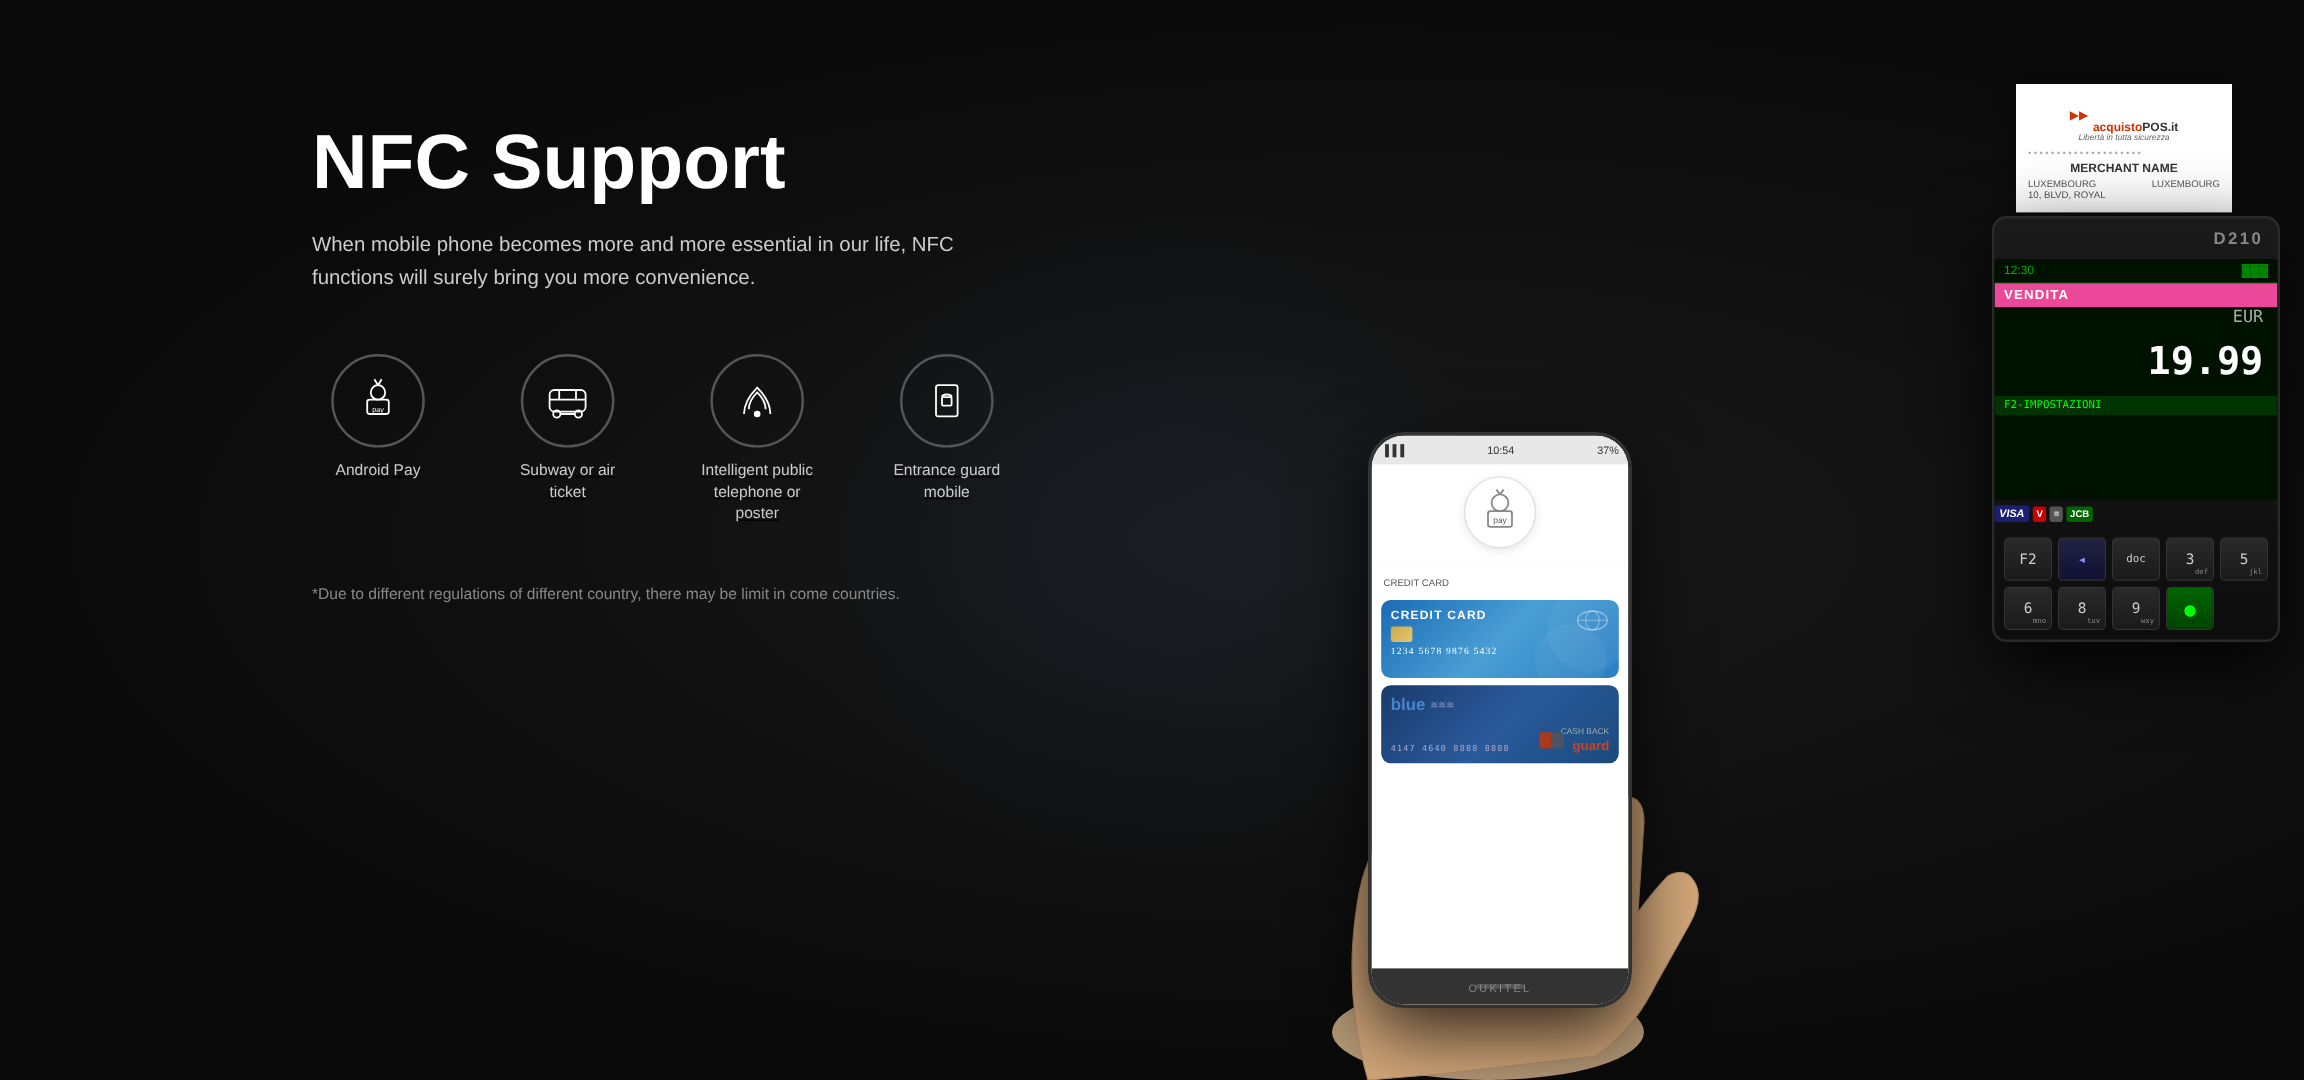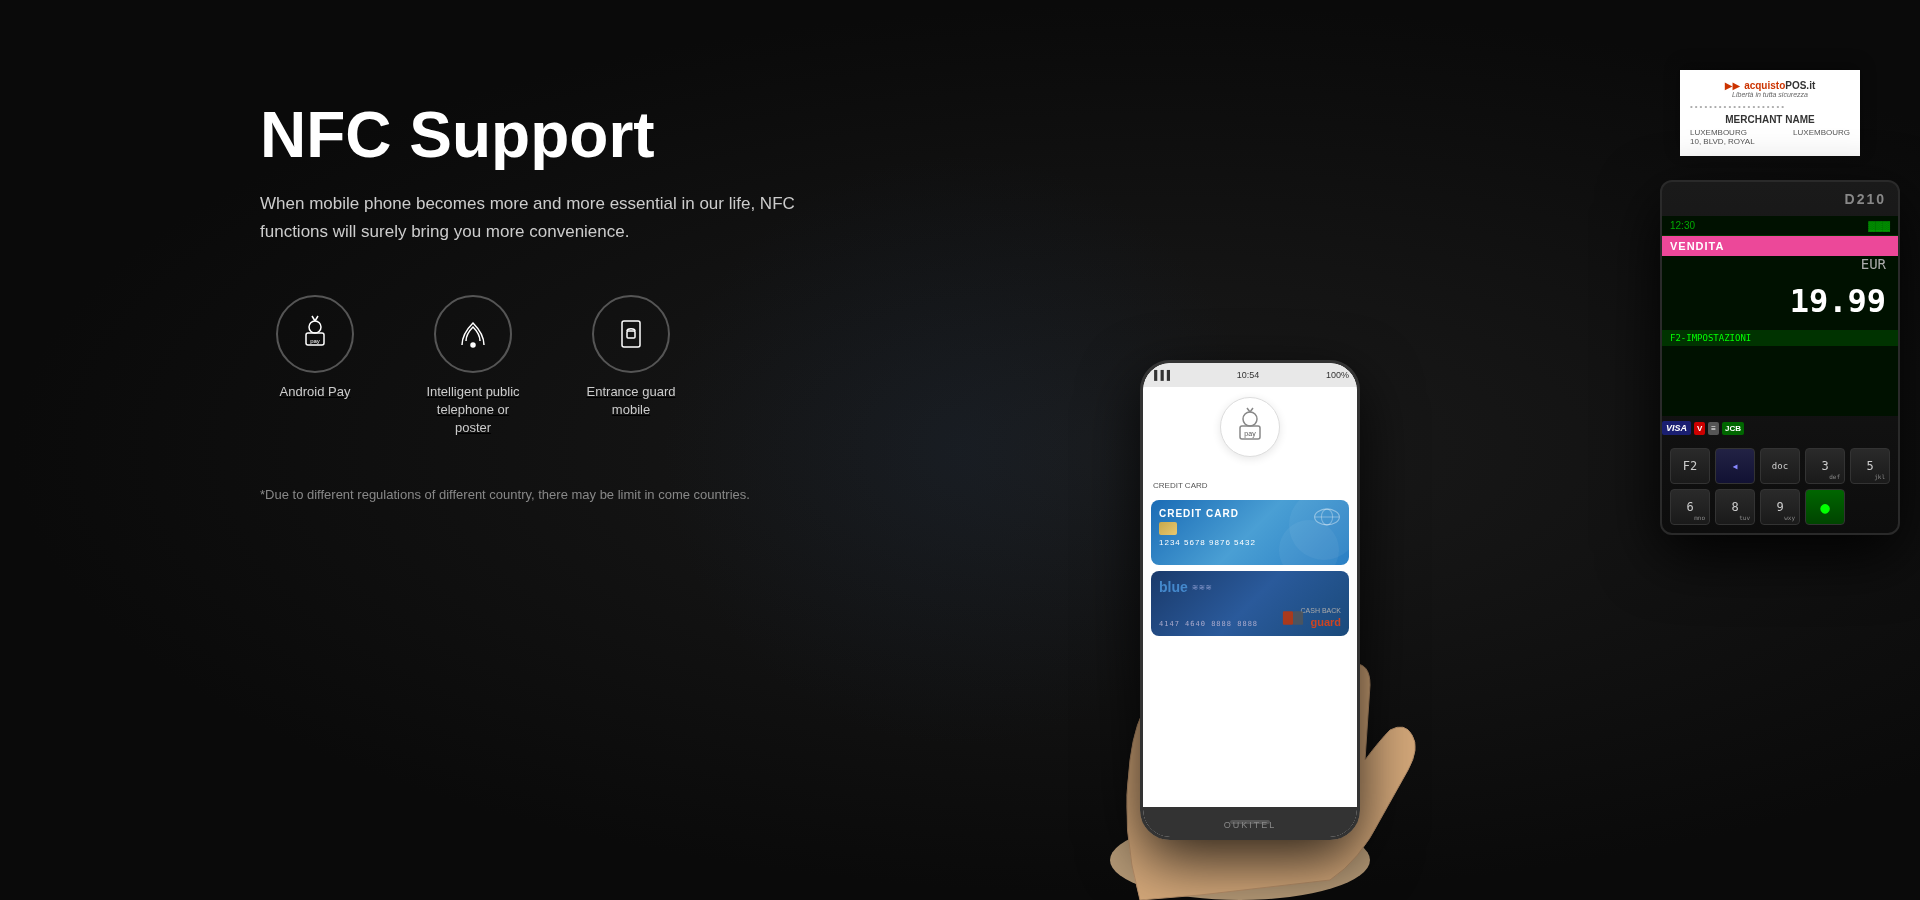--- a/index.html
+++ b/index.html
@@ -222,21 +222,21 @@
       height: 13px;
       background: linear-gradient(135deg, #c8a84b, #e8c870);
       border-radius: 2px;
       margin: 3px 0;
     }
 
     .card-number {
       font-size: 8px;
       color: #ffffff;
       letter-spacing: 1px;
-      font-family: Liberation Sans, sans-serif;
+      font-family: Liberation Serif, serif;
     }
 
     .credit-card-citi {
       width: 100%;
       height: 65px;
       background: linear-gradient(135deg, #1a3a6b 0%, #2a5a9b 50%, #1a4a7b 100%);
       border-radius: 8px;
       padding: 8px;
       position: relative;
       overflow: hidden;
@@ -478,20 +478,34 @@
           <svg class="icon-svg" viewBox="0 0 42 42" fill="none" stroke="#ffffff" stroke-width="1.5">
             <circle cx="21" cy="14" r="6" stroke="#ffffff" fill="none"></circle>
             <path d="M21 8 L18 3 M21 8 L24 3" stroke="#ffffff"></path>
             <rect x="12" y="20" width="18" height="12" rx="2" stroke="#ffffff" fill="none"></rect>
             <text x="21" y="30" text-anchor="middle" font-size="6" fill="#ffffff" stroke="none">pay</text>
           </svg>
         </div>
         <span class="icon-label">Android Pay</span>
       </div>
 
+      <div class="icon-item">
+        <div class="icon-circle">
+          <svg class="icon-svg" viewBox="0 0 42 42" fill="none" stroke="#ffffff" stroke-width="1.5">
+            <rect x="6" y="12" width="30" height="18" rx="4" stroke="#ffffff" fill="none"></rect>
+            <line x1="6" y1="20" x2="36" y2="20" stroke="#ffffff"></line>
+            <circle cx="12" cy="32" r="3" stroke="#ffffff" fill="none"></circle>
+            <circle cx="30" cy="32" r="3" stroke="#ffffff" fill="none"></circle>
+            <line x1="15" y1="32" x2="27" y2="32" stroke="#ffffff"></line>
+            <line x1="14" y1="12" x2="14" y2="20" stroke="#ffffff"></line>
+            <line x1="28" y1="12" x2="28" y2="20" stroke="#ffffff"></line>
+          </svg>
+        </div>
+        <span class="icon-label">Subway or air ticket</span>
+      </div>
 
 
       <div class="icon-item">
         <div class="icon-circle">
           <svg class="icon-svg" viewBox="0 0 42 42" fill="none" stroke="#ffffff" stroke-width="1.5">
             <path d="M14 28 C14 22 18 17 21 14 C24 17 28 22 28 28" stroke="#ffffff" fill="none"></path>
             <path d="M10 32 C10 24 15 16 21 10 C27 16 32 24 32 32" stroke="#ffffff" fill="none"></path>
             <circle cx="21" cy="32" r="2" stroke="#ffffff" fill="#ffffff"></circle>
           </svg>
         </div>
@@ -529,21 +543,21 @@
           <path d="M314 184 L310 340" stroke="#c09060" stroke-width="1" fill="none" opacity="0.5"></path>
         </svg>
       </div>
 
       <div class="phone-body">
         <div class="phone-screen">
 
           <div class="phone-status-bar">
             <span>▐▐▐</span>
             <span>10:54</span>
-            <span>100%</span>
+            <span>37%</span>
           </div>
 
           <div class="android-pay-section">
             <div class="android-pay-logo">
               <svg viewBox="0 0 40 40" width="40" height="40">
                 <circle cx="20" cy="12" r="7" fill="none" stroke="#888" stroke-width="1.5"></circle>
                 <path d="M20 5 L17 1 M20 5 L23 1" stroke="#888" stroke-width="1.5"></path>
                 <rect x="10" y="19" width="20" height="13" rx="2" fill="none" stroke="#888" stroke-width="1.5"></rect>
                 <text x="20" y="29" text-anchor="middle" font-size="7" fill="#555" font-family="Arial">pay</text>
               </svg>
@@ -593,21 +607,21 @@
         <span style="font-size:9px; color:#888888; letter-spacing:2px;">OUKITEL</span>
       </div>
     </div>
 
     <div class="pos-terminal">
 
       <div class="pos-receipt" style="top: 30px; left: 170px;">
         <div class="receipt-logo">
           <div style="display:flex; align-items:center; justify-content:center; gap:4px;">
             <div style="font-size:10px; color:#cc3300;">▶▶</div>
-            <div style="font-size:10px; font-weight:bold;"><span style="color:#cc3300;">acquisto</span><span style="color:#333;">POS.it</span></div>
+            <div style="font-size:10px; font-weight:bold;margin-top:21px;"><span style="color:#cc3300;">acquisto</span><span style="color:#333;">POS.it</span></div>
           </div>
           <div style="font-size:7px; color:#666666; font-style:italic;">Libertà in tutta sicurezza</div>
         </div>
         <div class="receipt-dots">••••••••••••••••••••</div>
         <div class="receipt-merchant">MERCHANT NAME</div>
         <div class="receipt-address">
           <div style="display:flex; justify-content:space-between;">
             <span>LUXEMBOURG</span>
             <span>LUXEMBOURG</span>
           </div>

